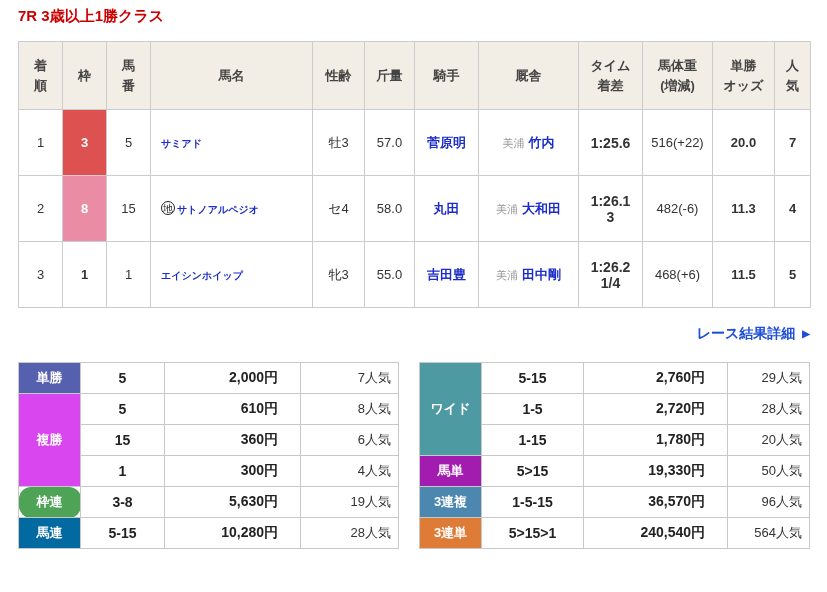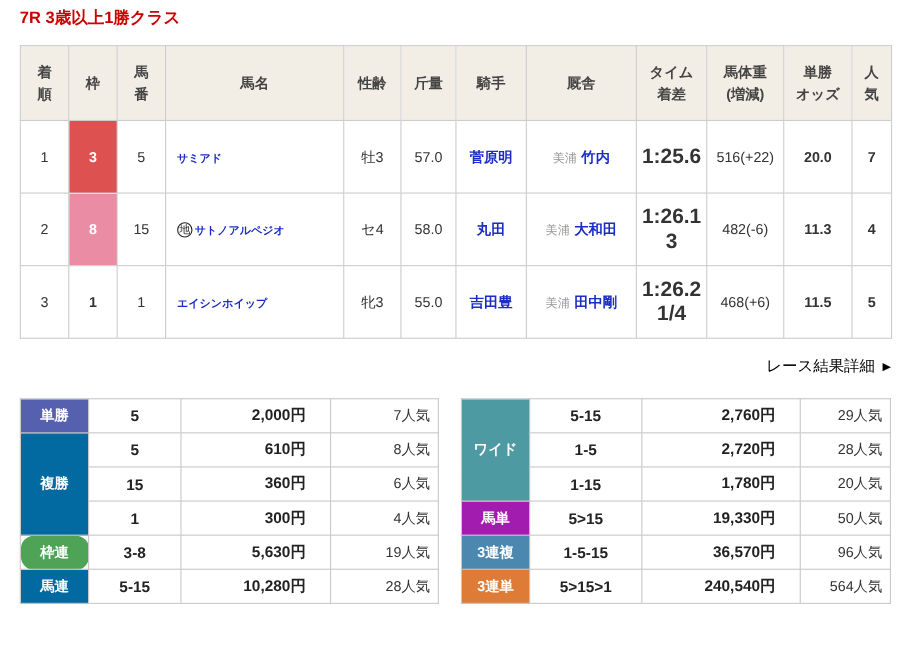--- a/index.html
+++ b/index.html
@@ -50,29 +50,29 @@
   td.c-horse { text-align:left; padding-left:10px; }
   td.c-horse a { font-size:10px; }
   .mark {
     display:inline-block; width:14px; height:14px; line-height:13px;
     border:1px solid #222; border-radius:50%; font-size:10px;
     text-align:center; color:#222; margin-right:2px; vertical-align:1px;
     font-weight:normal;
   }
   .mark:empty { display:none; }
   .region { color:#999; font-size:11px; font-weight:normal; margin-right:4px; }
-  .time, .margin { font-weight:bold; font-size:19px; color:#333; }
+  .time, .margin { font-weight:bold; font-size:14px; color:#333; }
   .margin { display:block; }
   .margin:empty { display:none; }
   .b14 { font-weight:bold; font-size:14px; }
 
   .detail-link-row {
     width:792px; text-align:right; margin:16px 0 0 0; height:38px;
   }
-  .detail-link { color:#000000; font-size:14px; font-weight:normal; text-decoration:none; }
+  .detail-link { color:#1d4ed8; font-size:14px; font-weight:bold; text-decoration:none; }
   .detail-link .arrow { font-size:10px; margin-left:7px; vertical-align:1px; }
 
   .payouts { display:flex; justify-content:space-between; width:792px; }
   table.payout { border-collapse:collapse; table-layout:fixed; }
   .payout td { border:1px solid #c8c8c8; height:31px; padding:0; font-size:13px; background:#fff; }
   .payout td.lbl { color:#fff; font-weight:bold; text-align:center; }
   .payout td.comb { font-weight:bold; font-size:14px; text-align:center; color:#222; }
   .payout td.amt { font-weight:bold; font-size:14px; text-align:right; padding-right:22px; color:#222; }
   .payout td.pop { text-align:right; padding-right:7px; color:#333; }
 </style>
@@ -175,21 +175,21 @@
           <col style="width:98px">
         </colgroup>
       <tbody>
         <tr>
           <td class="lbl" style="background-color: rgb(85, 96, 174);">単勝</td>
           <td class="comb">5</td>
           <td class="amt">2,000円</td>
           <td class="pop">7人気</td>
         </tr>
         <tr>
-          <td class="lbl" rowspan="3" style="background-color: #0369a1; margin-left: 14px;">複勝</td>
+          <td class="lbl" rowspan="3" style="background-color: #d946ef; margin-left: 14px;">複勝</td>
           <td class="comb">5</td>
           <td class="amt">610円</td>
           <td class="pop">8人気</td>
         </tr>
         <tr>
           <td class="comb">15</td>
           <td class="amt">360円</td>
           <td class="pop">6人気</td>
         </tr>
         <tr>

